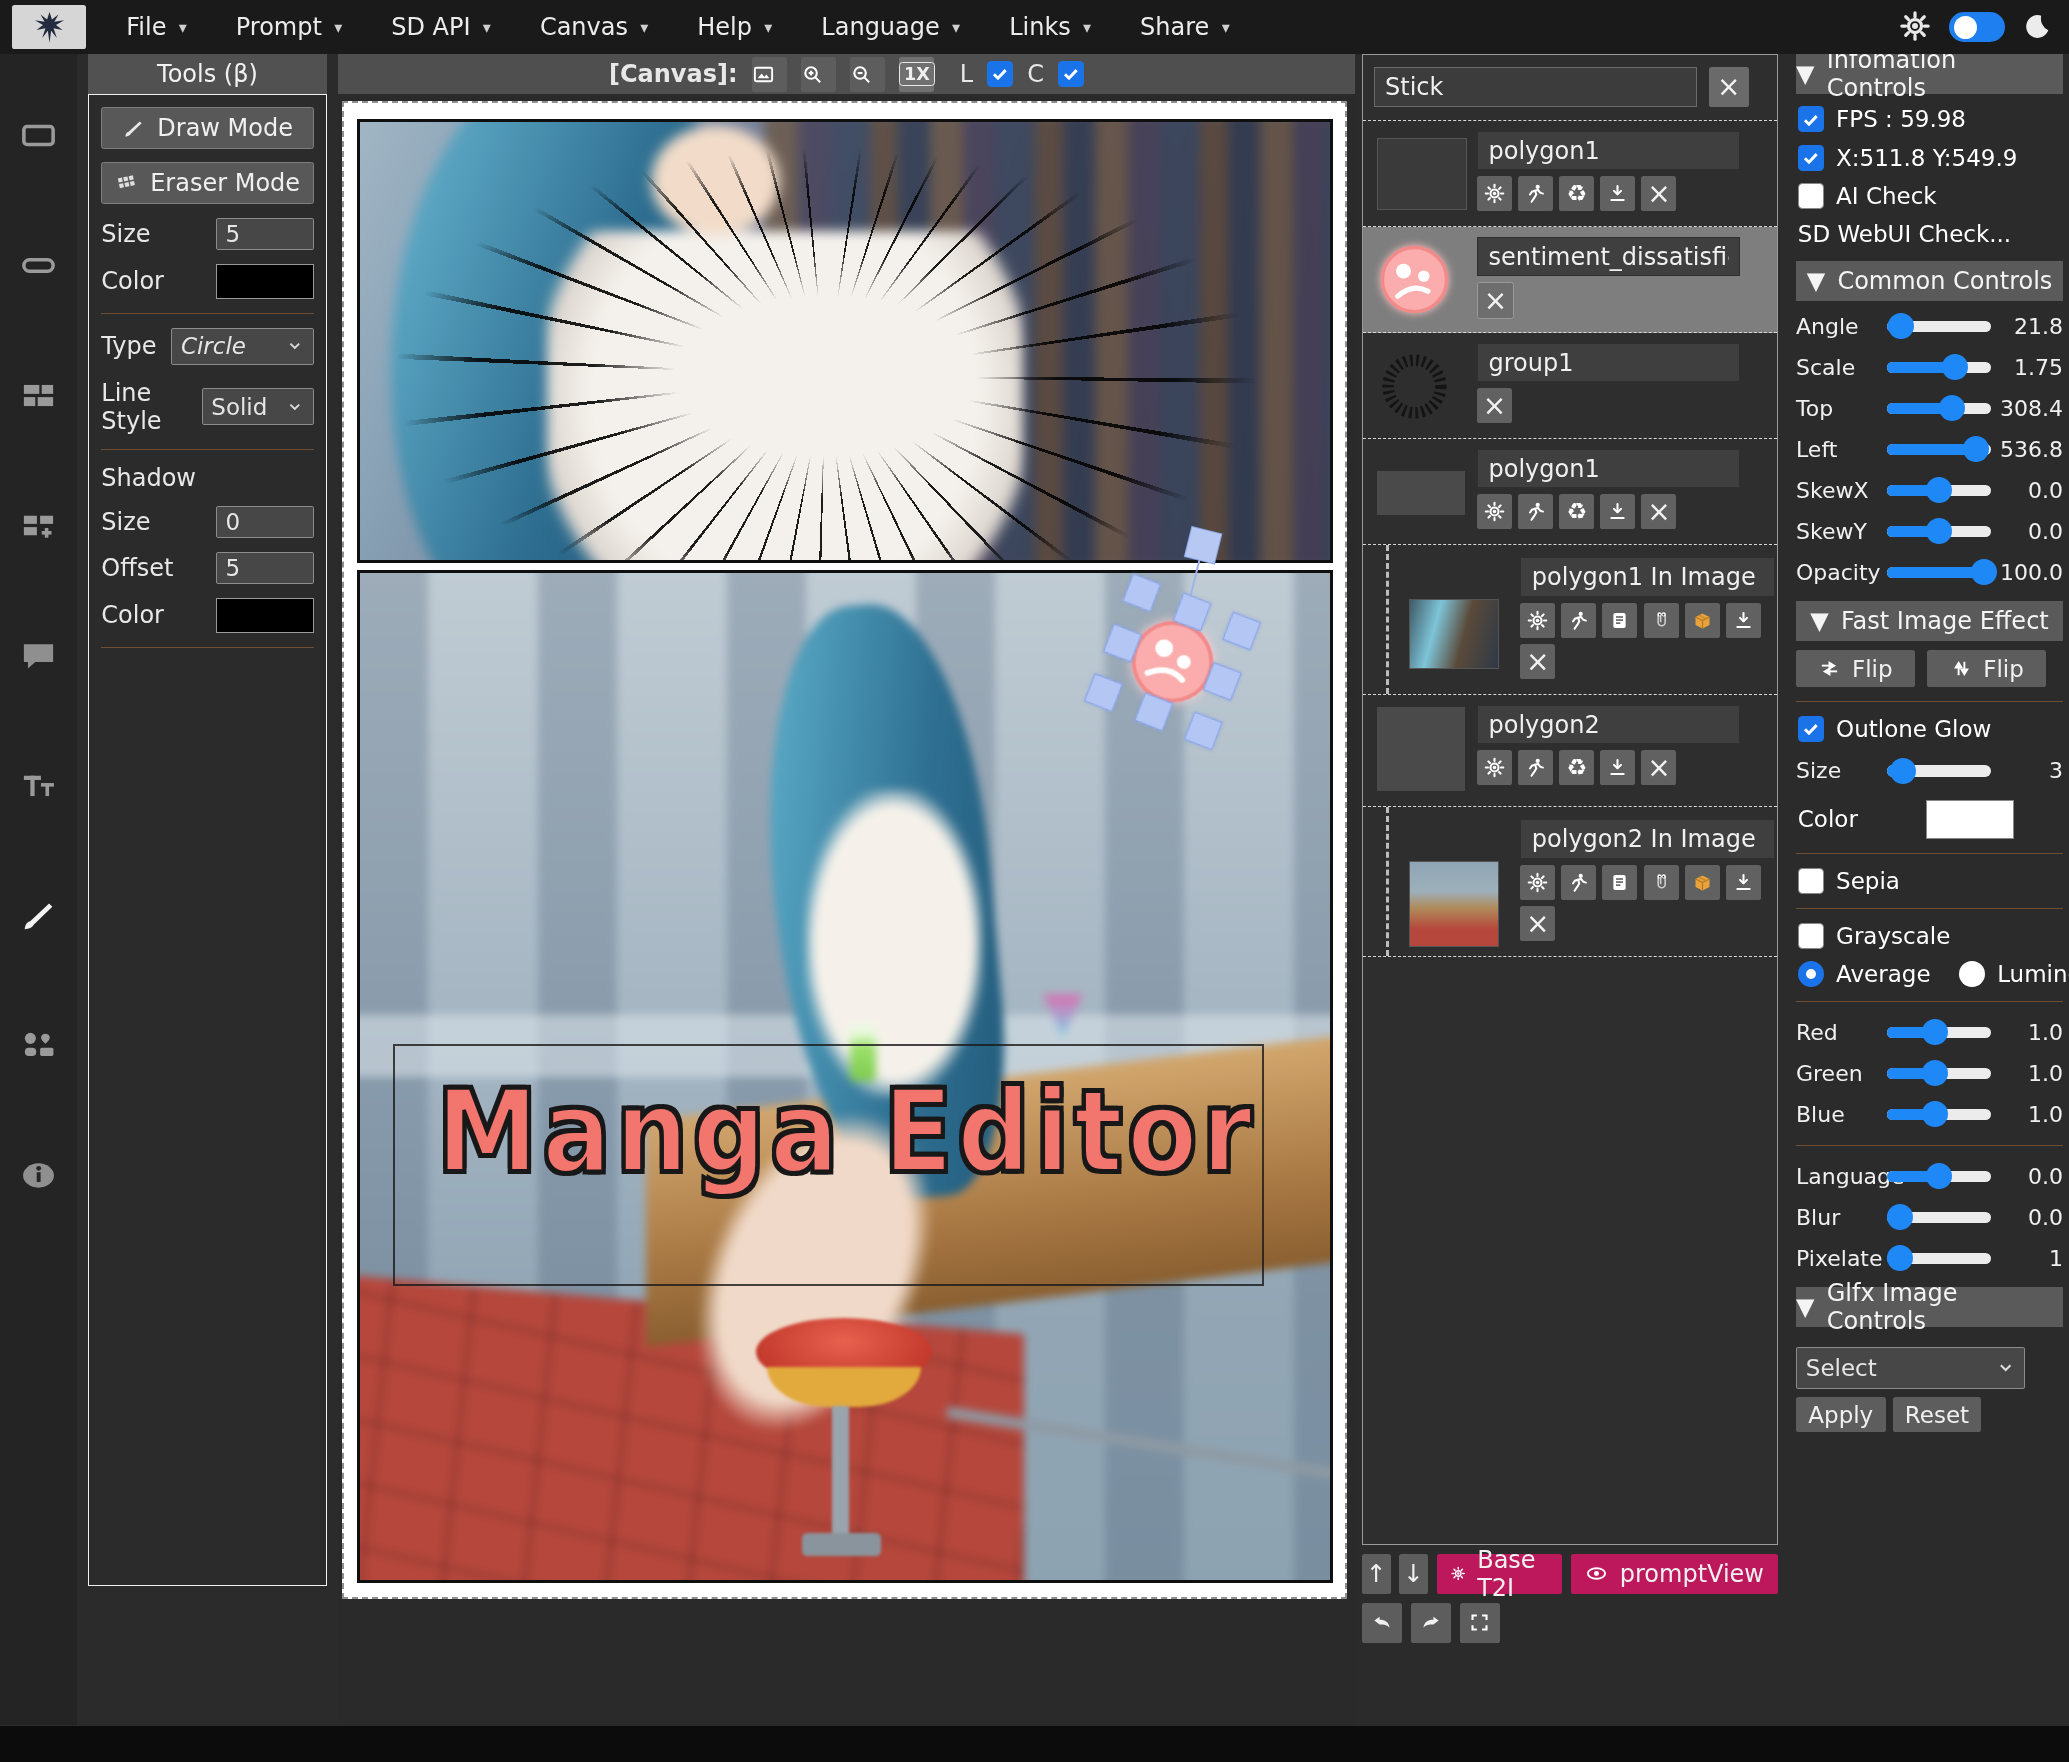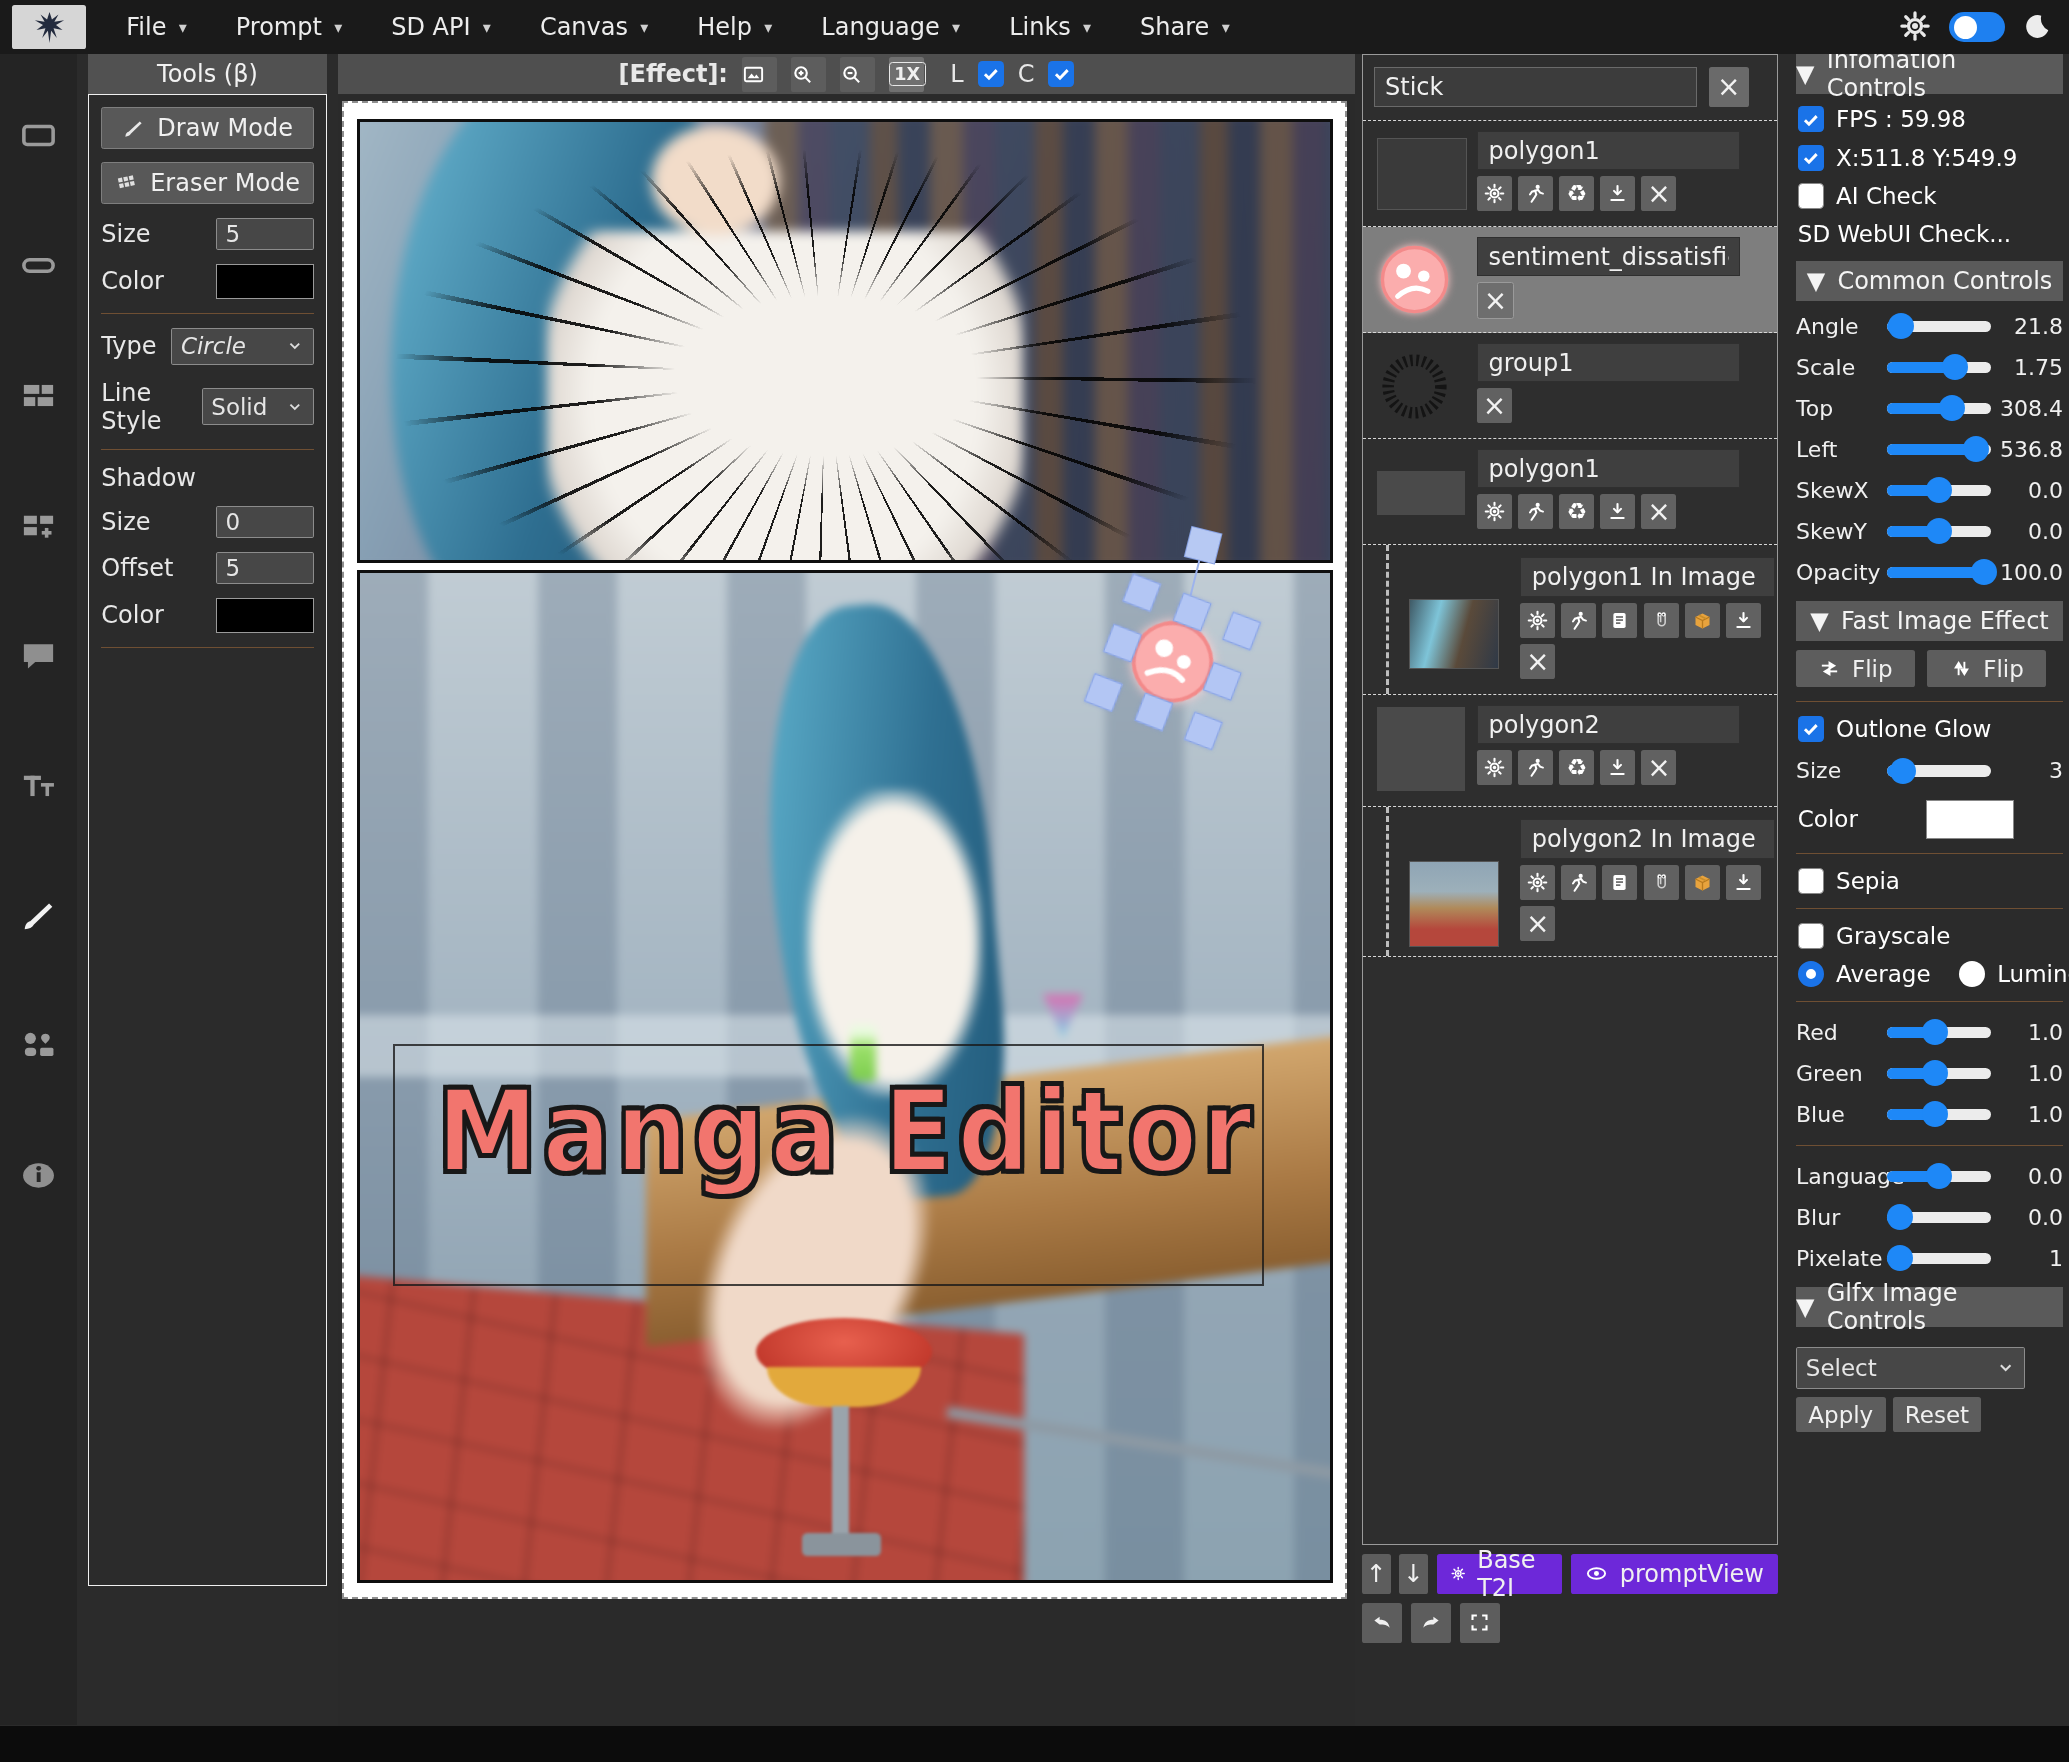--- a/index.html
+++ b/index.html
@@ -79,21 +79,21 @@
   .lbody{border:1.8px solid #9a9a9a;background:#2e2e2e;height:1491px;box-sizing:border-box;overflow:hidden;}
   .lrow{border-bottom:1.8px dashed #d8d8d8;position:relative;}
   .filtrow{display:flex;align-items:center;gap:12.3px;padding:12.3px 10.5px;}
   .lname{background:#3f3f3f;border:0.9px solid #2f2f2f;color:#f0f0f0;font-size:24px;font-family:inherit;
          height:40px;padding:0 10.5px;box-sizing:border-box;}
   .btnrow{display:flex;gap:6.1px;margin-top:6.1px;}
   .thumb{position:absolute;left:14px;}
   .sel-row{background:#7e7e7e;}
   .indent{margin-left:23px;border-left:3.5px dashed #bdbdbd;padding:12.3px 0 12.3px 12.3px;}
   .lfoot{margin-top:8.8px;display:flex;gap:8.8px;align-items:center;}
-  .fbtn{height:40px;background:#6d28d9;border-radius:2.6px;display:flex;align-items:center;justify-content:center;
+  .fbtn{height:40px;background:#be185d;border-radius:2.6px;display:flex;align-items:center;justify-content:center;
         gap:12px;font-size:24px;color:#f0f0f0;padding:0 14px;}
   .sqbtn{width:40px;height:40px;background:#5d5d5d;border-radius:2.6px;display:flex;align-items:center;justify-content:center;
          font-size:24.6px;color:#f0f0f0;}
   
   .rpanel{position:absolute;left:1796px;top:54px;width:267px;z-index:5;}
   .rphead{height:40px;background:#5a5a5a;display:flex;align-items:center;justify-content:center;gap:12.3px;
           font-size:24px;color:#f4f4f4;margin-bottom:8.8px;}
   .crow{display:flex;align-items:center;gap:12.3px;margin:12.3px 1.8px;font-size:23px;color:#ffffff;}
   .srow{display:flex;align-items:center;margin:8px 0;height:33px;}
   .slbl{width:91px;font-size:22px;color:#f0f0f0;flex:none;}
@@ -319,21 +319,21 @@
       </div>
       <div class="trow">
         <span>Color</span>
         <span class="swatch"></span>
       </div>
       <hr class="hr">
     </div>
   </section>
 
   <div class="ctoolbar">
-    <span style="font-weight:bold;">[Effect]:</span>
+    <span style="font-weight:bold;">[Canvas]:</span>
     <span class="cbtn">
       <svg width="23" height="23" viewBox="0 0 24 24">
           <rect x="3" y="5" width="18" height="14" rx="1.5" fill="none" stroke="#fff" stroke-width="2"></rect>
           <path d="M6 16l4-5 3 3.5 2-2.5 3 4z" fill="#fff"></path>
         </svg>
       </span>
     <span class="cbtn">
       <svg width="23" height="23" viewBox="0 0 24 24" fill="none" stroke="#fff" stroke-width="2.2">
           <circle cx="10.5" cy="10.5" r="6"></circle>
           <line x1="15" y1="15" x2="20" y2="20"></line>

